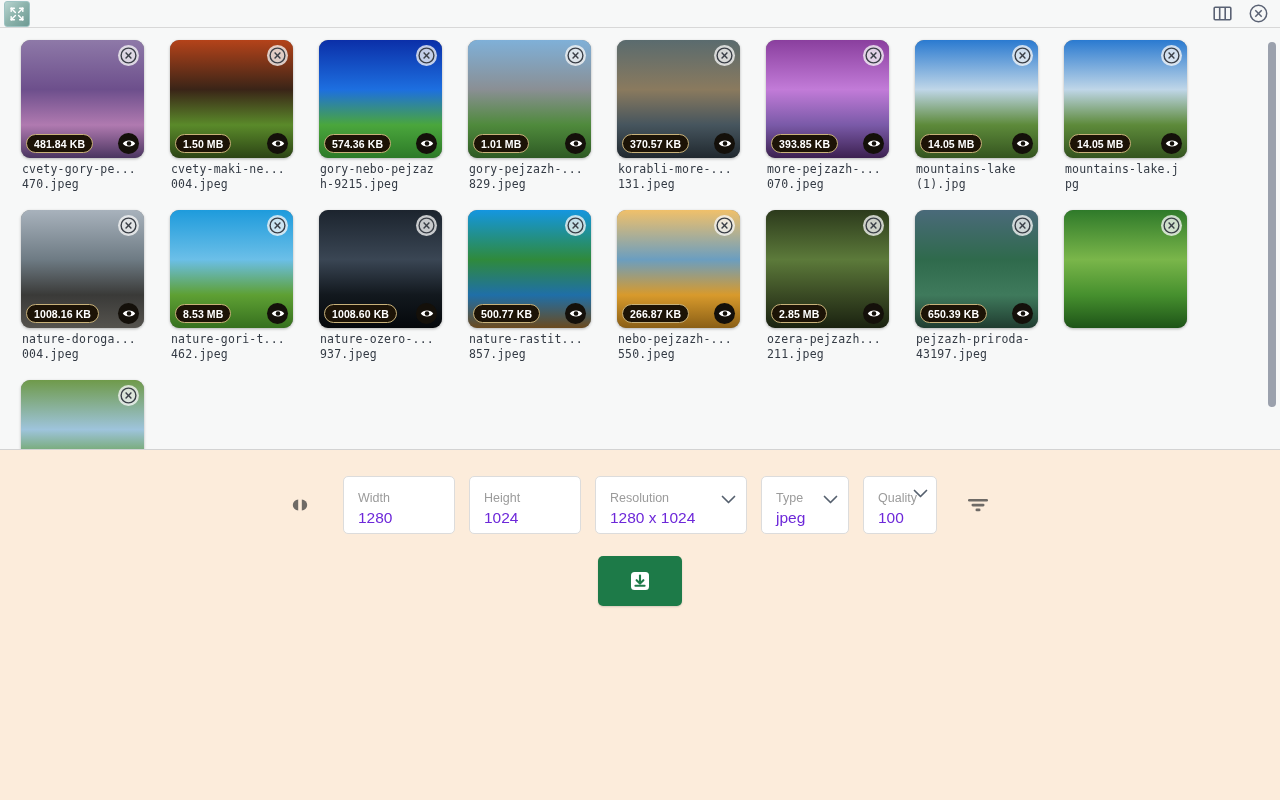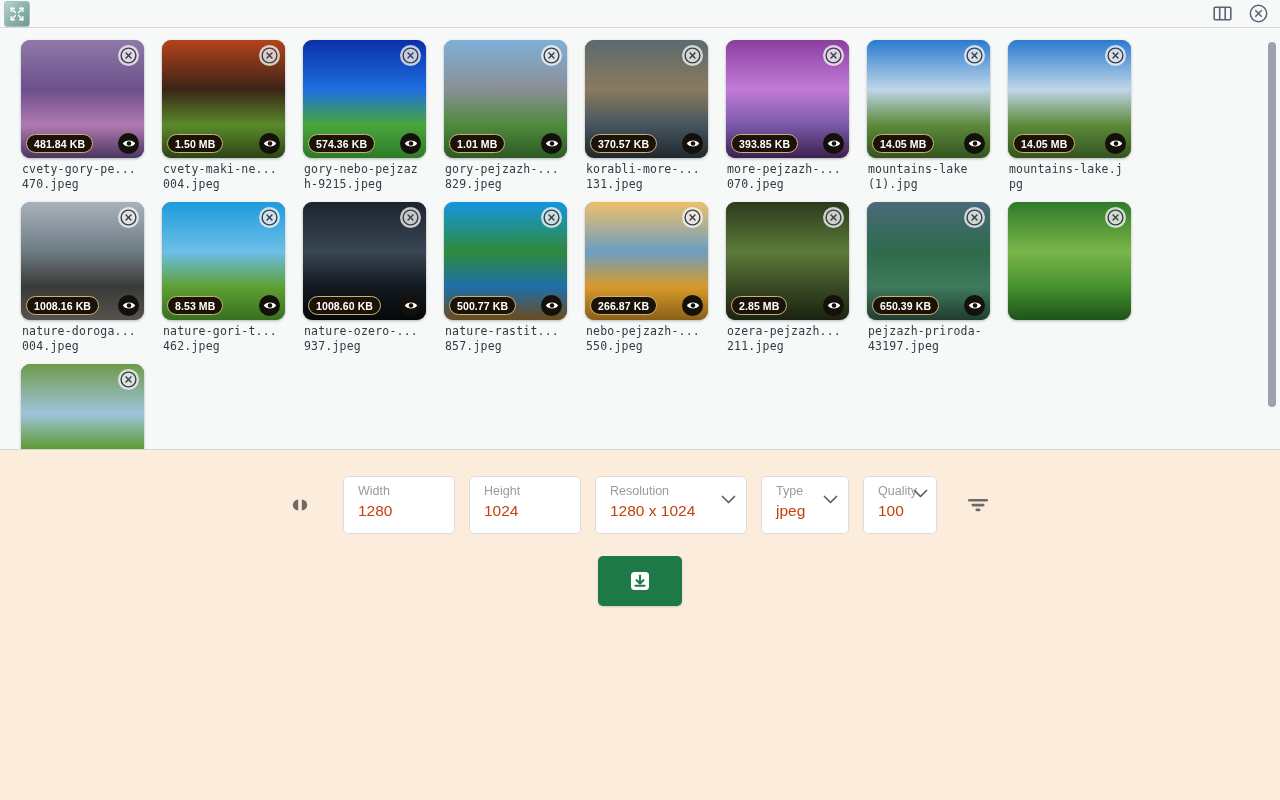--- a/index.html
+++ b/index.html
@@ -77,21 +77,21 @@
     border-bottom: 1px solid #d3d3d3;
     position: relative;
     overflow: hidden;
   }
 
   .gallery {
     display: flex;
     flex-wrap: wrap;
     align-content: flex-start;
     padding: 12px 18px 0 12px;
-    gap: 0px;
+    gap: 8px;
   }
 
   .thumb {
     width: 141px;
     flex: 0 0 141px;
     display: flex;
     flex-direction: column;
     align-items: center;
     margin-bottom: 10px;
     position: relative;
@@ -226,41 +226,41 @@
     margin-right: 14px;
   }
   .link-toggle svg { display:block; }
 
   .field {
     position: relative;
     height: 58px;
     background: #ffffff;
     border: 1px solid #dcdcdc;
     border-radius: 5px;
-    padding: 6px 14px 0 14px;
+    padding: 13px 14px 0 14px;
     display: flex;
     flex-direction: column;
     justify-content: flex-start;
     cursor: text;
   }
   .field.w  { width: 112px; }
   .field.h  { width: 112px; }
   .field.res{ width: 152px; padding-right: 30px; cursor: pointer; }
   .field.type{ width: 88px; padding-right: 28px; cursor: pointer; }
   .field.qual{ width: 74px; padding-right: 24px; cursor: pointer; }
 
   .field-label {
     font-size: 12.5px;
     color: #9b9b9b;
     line-height: 16px;
     white-space: nowrap;
   }
   .field-value {
     font-size: 15.5px;
-    color: #c2410c;
+    color: #6d28d9;
     line-height: 22px;
     margin-top: 1px;
     white-space: nowrap;
   }
 
   .chevron {
     position: absolute;
     right: 10px;
     top: 18px;
     color: #55606e;

